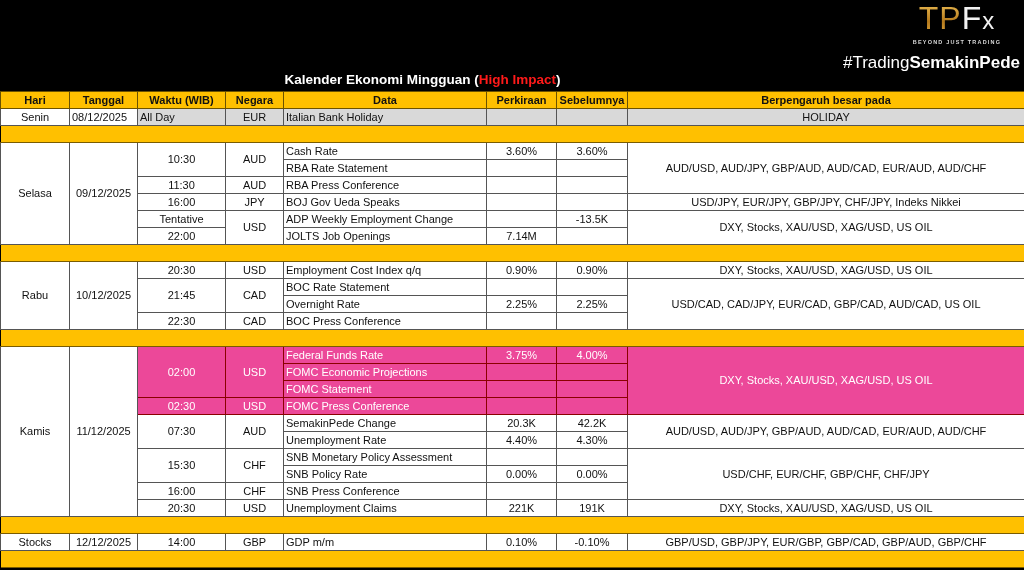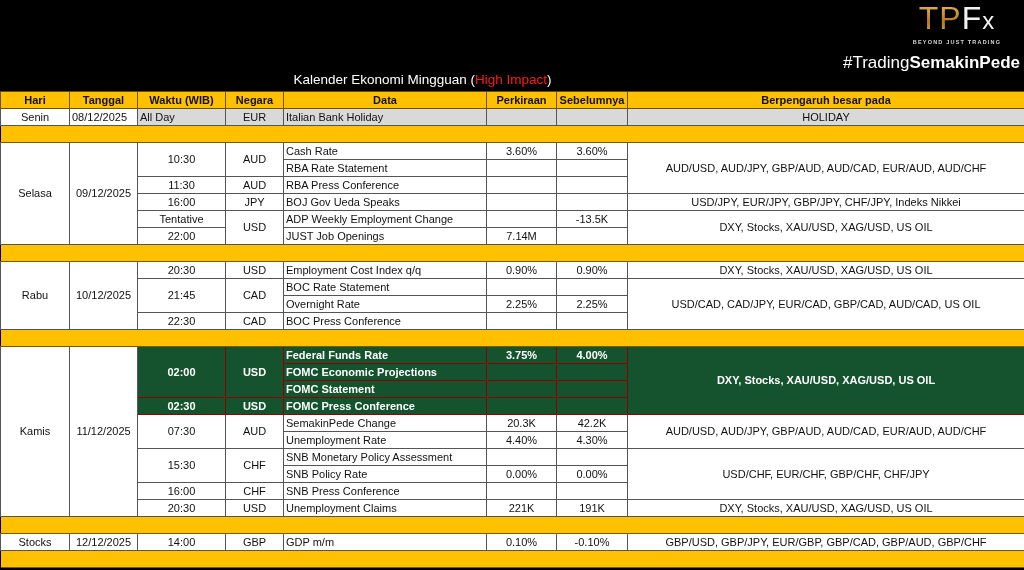--- a/index.html
+++ b/index.html
@@ -7,34 +7,34 @@
   body { font-family: "Liberation Sans", "DejaVu Sans", sans-serif; position: relative; }
   .topbar { position: absolute; left: 0; top: 0; width: 1024px; height: 91px; background: #000; }
   .logo { position: absolute; right: 8px; top: 2px; width: 118px; text-align: center; }
   .logo-main { font-family: Liberation Sans, sans-serif; font-size: 32px; line-height: 32px; letter-spacing: 1px; }
   .logo-tp { color: #d39a2a; background: linear-gradient(180deg,#f2c45a 0%,#b57a1c 60%,#e0a840 100%); -webkit-background-clip: text; background-clip: text; -webkit-text-fill-color: transparent; }
   .logo-f { color: #f2f2f2; }
   .logo-x { color: #f2f2f2; font-size: 24px; }
   .logo-sub { color: #d8d8d8; font-size: 5.5px; letter-spacing: 1.2px; font-weight: bold; margin-top: 2px; }
   .hashtag { position: absolute; right: 4px; top: 53px; color: #fff; font-size: 17px; }
   .hashtag b { font-weight: bold; }
-  .title { position: absolute; left: 0; width: 845px; top: 72px; text-align: center; color: #fff; font-size: 13.5px; font-weight: normal; }
+  .title { position: absolute; left: 0; width: 845px; top: 72px; text-align: center; color: #fff; font-size: 13.5px; font-weight: bold; }
   .title .hi { color: #ff1a1a; }
 
   table { position: absolute; left: 0; top: 91px; width: 1024px; border-collapse: collapse; table-layout: fixed; font-size: 11px; color: #111; }
   td, th { border: 1px solid #555; height: 17px; padding: 0 2px; white-space: nowrap; overflow: hidden; line-height: 15px; }
   th { background: #ffc000; font-weight: bold; color: #111; text-align: center; border-color: #6b5200; }
   th.left { text-align: center; }
   td { background: #fff; }
   .c { text-align: center; }
   .l { text-align: left; }
   .grey td { background: #d9d9d9; }
   .grey td.white { background: #fff; }
   .spacer td { background: #ffc000; border-left: none; border-right: none; border-color: #7a5c00; height: 17px; }
-  td.red { background: #14532d; color: #fff; font-weight: bold; border-color: #8b0000; }
+  td.red { background: #ec4899; color: #fff; font-weight: normal; border-color: #8b0000; }
 </style>
 </head>
 <body>
 
 <div class="topbar">
   <div class="logo">
     <div class="logo-main">
       <span class="logo-tp">TP</span><span class="logo-f">F</span><span class="logo-x">x</span>
     </div>
     <div class="logo-sub">BEYOND JUST TRADING</div>
@@ -115,21 +115,21 @@
     <tr>
       <td class="c">Tentative</td>
       <td class="c" rowspan="2">USD</td>
       <td class="l">ADP Weekly Employment Change</td>
       <td class="c"></td>
       <td class="c">-13.5K</td>
       <td class="c" rowspan="2">DXY, Stocks, XAU/USD, XAG/USD, US OIL</td>
     </tr>
     <tr>
       <td class="c">22:00</td>
-      <td class="l">JUST Job Openings</td>
+      <td class="l">JOLTS Job Openings</td>
       <td class="c">7.14M</td>
       <td class="c"></td>
     </tr>
     <tr class="spacer">
         <td colspan="8"></td>
       </tr>
 
     <tr>
       <td class="c" rowspan="4">Rabu</td>
       <td class="c" rowspan="4">10/12/2025</td>

